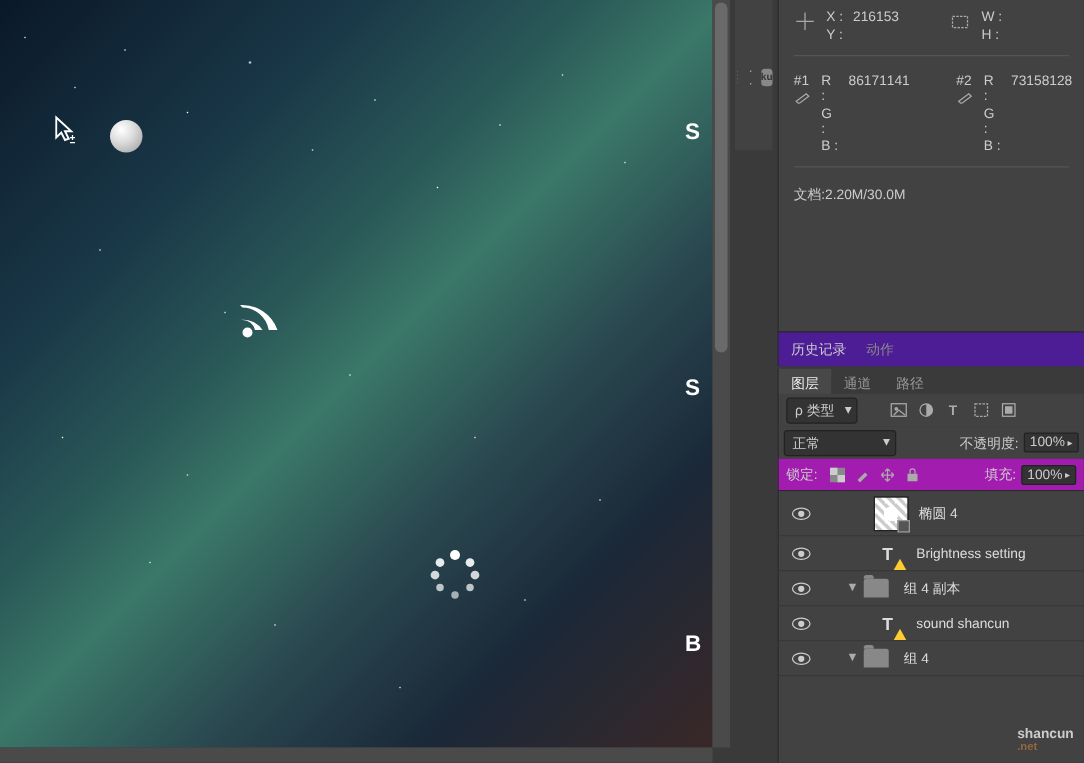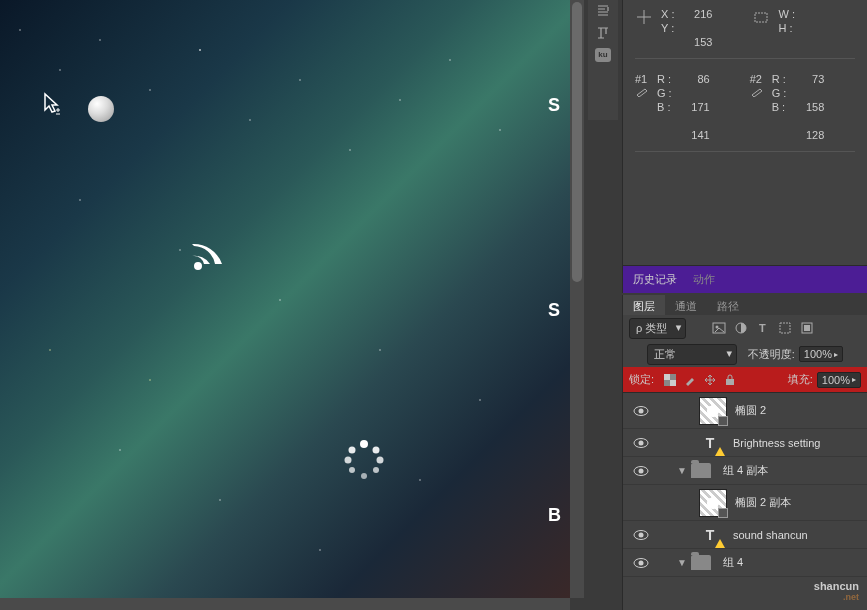--- a/index.html
+++ b/index.html
@@ -7,63 +7,63 @@
 .canvas-area{position:absolute;left:0;top:0;width:570px;height:598px;background:linear-gradient(135deg,#0a1828 0%,#1a3848 25%,#2a5858 40%,#3a7868 50%,#2a4850 65%,#1a2838 80%,#3a2828 100%);overflow:hidden}
 .canvas-area::before{content:"";position:absolute;inset:0;background-image:radial-gradient(1px 1px at 20px 30px,#fff,transparent),radial-gradient(1px 1px at 60px 70px,#fff,transparent),radial-gradient(1px 1px at 100px 40px,#fff,transparent),radial-gradient(1px 1px at 150px 90px,#fff,transparent),radial-gradient(1.5px 1.5px at 200px 50px,#fff,transparent),radial-gradient(1px 1px at 250px 120px,#fff,transparent),radial-gradient(1px 1px at 300px 80px,#fff,transparent),radial-gradient(1px 1px at 350px 150px,#fff,transparent),radial-gradient(1px 1px at 400px 100px,#fff,transparent),radial-gradient(1px 1px at 450px 60px,#fff,transparent),radial-gradient(1px 1px at 500px 130px,#fff,transparent),radial-gradient(1px 1px at 80px 200px,#fff,transparent),radial-gradient(1px 1px at 180px 250px,#fff,transparent),radial-gradient(1px 1px at 280px 300px,#fff,transparent),radial-gradient(1px 1px at 380px 350px,#fff,transparent),radial-gradient(1px 1px at 480px 400px,#fff,transparent),radial-gradient(1px 1px at 120px 450px,#fff,transparent),radial-gradient(1px 1px at 220px 500px,#fff,transparent),radial-gradient(1px 1px at 320px 550px,#fff,transparent),radial-gradient(1px 1px at 420px 480px,#fff,transparent),radial-gradient(1px 1px at 50px 350px,#ffa,transparent),radial-gradient(1px 1px at 150px 380px,#ffa,transparent);background-repeat:repeat}
 .sphere{position:absolute;left:88px;top:96px;width:26px;height:26px;border-radius:50%;background:radial-gradient(circle at 35% 30%,#fff,#ddd 40%,#999 100%)}
 .cursor{position:absolute;left:42px;top:92px;width:20px;height:26px}
 .wifi{position:absolute;left:188px;top:234px}
 .spinner{position:absolute;left:342px;top:438px}
 .letter{position:absolute;color:#fff;font-weight:bold;font-size:18px}
 .scrollbar-h{position:absolute;left:0;bottom:0;width:570px;height:12px;background:#4a4a4a}
 .scrollbar-v{position:absolute;left:570px;top:0;width:14px;height:598px;background:#4a4a4a}
 .scrollbar-v::after{content:"";position:absolute;left:2px;top:2px;width:10px;height:280px;background:#6a6a6a;border-radius:5px}
-.tool-col{position:absolute;left:588px;top:0;width:30px;height:120px;background:#424242;display:flex;flex-direction:column;align-items:center;gap:8px;padding-top:4px}
+.tool-col{position:absolute;left:588px;top:0;width:30px;height:120px;background:#424242;display:flex;flex-direction:row;align-items:center;gap:8px;padding-top:4px}
 .tool-col svg{display:block}
 .ku-badge{width:16px;height:14px;background:#888;border-radius:3px;color:#333;font-size:8px;line-height:14px;text-align:center;font-weight:bold}
 .info-panel{position:absolute;left:622px;top:0;right:0;background:#424242;height:265px;padding:8px 12px;border-left:1px solid #2a2a2a}
 .info-row{display:flex;gap:40px;margin-bottom:14px;border-bottom:1px solid #555;padding-bottom:10px}
 .info-block{display:flex;gap:8px;align-items:flex-start}
 .info-labels{display:flex;flex-direction:column;gap:2px}
-.info-values{display:flex;flex-direction:column;gap:16px;text-align:right;min-width:30px}
+.info-values{display:flex;flex-direction:row;gap:0;text-align:right;min-width:30px}
 .doc-size{margin:10px 0}
 .hint-text{color:#999;line-height:1.6;margin-top:8px}
 .history-bar{position:absolute;left:622px;top:265px;right:0;height:28px;background:#4c1d95;border-top:1px solid #2a2a2a;display:flex;align-items:center;padding:0 10px;gap:16px;border-left:1px solid #2a2a2a}
 .tab-bar{position:absolute;left:622px;top:295px;right:0;height:22px;background:#3a3a3a;display:flex;align-items:center;border-left:1px solid #2a2a2a}
 .tab{padding:4px 10px;color:#999}
 .tab.active{background:#484848;color:#eee}
 .filter-bar{position:absolute;left:622px;top:315px;right:0;height:26px;background:#424242;display:flex;align-items:center;padding:0 6px;gap:18px;border-left:1px solid #2a2a2a}
 .type-select{background:#333;border:1px solid #222;padding:2px 18px 2px 6px;color:#ccc;position:relative;border-radius:3px}
 .type-select::after{content:"▾";position:absolute;right:4px;color:#ccc}
 .filter-icons{display:flex;gap:8px;margin-left:8px}
-.blend-bar{position:absolute;left:622px;top:341px;right:0;height:26px;background:#424242;display:flex;align-items:center;padding:0 24px;gap:6px;border-left:1px solid #2a2a2a}
+.blend-bar{position:absolute;left:622px;top:341px;right:0;height:26px;background:#424242;display:flex;align-items:center;padding:0 4px;gap:6px;border-left:1px solid #2a2a2a}
 .blend-select{background:#333;border:1px solid #222;padding:2px 60px 2px 6px;color:#ccc;position:relative;border-radius:3px}
 .blend-select::after{content:"▾";position:absolute;right:4px}
 .pct-box{background:#333;border:1px solid #222;padding:1px 4px;color:#ccc;border-radius:2px;display:inline-flex;align-items:center;gap:2px}
 .pct-box::after{content:"▸";font-size:8px}
-.lock-bar{position:absolute;left:622px;top:367px;right:0;height:26px;background:#b91c1c;display:flex;align-items:center;padding:0 6px;gap:6px;border-left:1px solid #2a2a2a;border-bottom:1px solid #2a2a2a}
+.lock-bar{position:absolute;left:622px;top:367px;right:0;height:26px;background:#a21caf;display:flex;align-items:center;padding:0 6px;gap:6px;border-left:1px solid #2a2a2a;border-bottom:1px solid #2a2a2a}
 .lock-icons{display:flex;gap:8px;margin-left:4px}
 .layers{position:absolute;left:622px;top:393px;right:0;bottom:0;background:#424242;overflow:hidden;border-left:1px solid #2a2a2a}
 .layer-row{display:flex;align-items:center;height:36px;border-bottom:1px solid #383838;padding-left:4px}
 .layer-row.selected{background:#5a7a9a}
 .layer-row.text-layer{height:28px}
 .eye{width:28px;display:flex;justify-content:center}
 .indent1{width:22px}
 .indent2{width:44px}
 .toggle-arrow{width:14px;color:#aaa;font-size:10px}
 .thumb{width:28px;height:28px;background:linear-gradient(45deg,#ccc 25%,#fff 25%,#fff 50%,#ccc 50%,#ccc 75%,#fff 75%);background-size:8px 8px;border:1px solid #222;position:relative;margin-right:2px}
 .thumb::after{content:"";position:absolute;inset:3px;background:radial-gradient(circle,#fff 40%,transparent 42%)}
 .thumb-shape{position:absolute;right:-2px;bottom:-2px;width:10px;height:10px;background:#555;border:1px solid #999}
 .folder-icon{width:20px;height:15px;background:#888;border-radius:2px 2px 0 0;margin-right:6px;position:relative}
 .folder-icon::before{content:"";position:absolute;top:-3px;left:0;width:8px;height:3px;background:#888;border-radius:2px 2px 0 0}
 .t-icon{width:22px;height:22px;position:relative;margin-right:6px;display:flex;align-items:center;justify-content:center;font-weight:bold;font-size:14px;color:#ddd}
 .warn{position:absolute;right:-4px;bottom:-2px;width:0;height:0;border-left:5px solid transparent;border-right:5px solid transparent;border-bottom:9px solid #fc3}
 .layer-name{margin-left:6px;color:#ddd}
 .watermark{position:absolute;right:8px;bottom:8px;font-size:22px;color:rgba(120,200,80,0.7);font-weight:bold;pointer-events:none}
-.watermark .sub{font-size:9px;color:rgba(180,120,60,0.7);display:block;text-align:right;margin-top:-4px}
+.watermark .sub{font-size:9px;color:rgba(180,120,60,0.7);display:block;text-align:left;margin-top:-4px}
 </style>
 </head>
 <body>
 
 <div class="canvas-area">
   <div class="sphere"></div>
   <div class="cursor">
     <svg width="20" height="26">
         <path d="M3 2 L3 18 L7 14 L10 20 L13 19 L10 13 L15 13 Z" fill="none" stroke="#fff" stroke-width="1.5"></path>
         <path d="M14 18 L18 18 M16 16 L16 20 M14 22 L18 22" stroke="#fff" stroke-width="1"></path>
@@ -165,20 +165,21 @@
           <span>G :</span>
           <span>B :</span>
         </div>
       <div class="info-values">
           <span>73</span>
           <span>158</span>
           <span>128</span>
         </div>
     </div>
   </div>
+  <div class="doc-size"><span>文档:</span><span>2.20M/30.0M</span></div>
 </div>
 
 <div class="history-bar">
   <span>历史记录</span>
   <span style="color:#888">动作</span>
 </div>
 
 <div class="tab-bar">
   <div class="tab active">图层</div>
   <div class="tab">通道</div>
@@ -252,21 +253,21 @@
       <div class="eye">
         <svg width="16" height="12">
           <ellipse cx="8" cy="6" rx="7" ry="4.5" stroke="#ccc" fill="none"></ellipse>
           <circle cx="8" cy="6" r="2.5" fill="#ccc"></circle>
         </svg>
       </div>
       <div class="indent2"></div>
       <div class="thumb">
         <div class="thumb-shape"></div>
       </div>
-      <span class="layer-name">椭圆 2</span>
+      <span class="layer-name">椭圆 4</span>
     </div>
     <div class="layer-row text-layer">
       <div class="eye">
         <svg width="16" height="12">
           <ellipse cx="8" cy="6" rx="7" ry="4.5" stroke="#ccc" fill="none"></ellipse>
           <circle cx="8" cy="6" r="2.5" fill="#ccc"></circle>
         </svg>
       </div>
       <div class="indent2"></div>
       <div class="t-icon">T<div class="warn"></div></div>
@@ -277,28 +278,20 @@
         <svg width="16" height="12">
           <ellipse cx="8" cy="6" rx="7" ry="4.5" stroke="#ccc" fill="none"></ellipse>
           <circle cx="8" cy="6" r="2.5" fill="#ccc"></circle>
         </svg>
       </div>
       <div class="indent1"></div>
       <span class="toggle-arrow">▼</span>
       <div class="folder-icon"></div>
       <span class="layer-name">组 4 副本</span>
     </div>
-    <div class="layer-row">
-      <div class="eye"></div>
-      <div class="indent2"></div>
-      <div class="thumb">
-        <div class="thumb-shape"></div>
-      </div>
-      <span class="layer-name">椭圆 2 副本</span>
-    </div>
     <div class="layer-row text-layer">
       <div class="eye">
         <svg width="16" height="12">
           <ellipse cx="8" cy="6" rx="7" ry="4.5" stroke="#ccc" fill="none"></ellipse>
           <circle cx="8" cy="6" r="2.5" fill="#ccc"></circle>
         </svg>
       </div>
       <div class="indent2"></div>
       <div class="t-icon">T<div class="warn"></div></div>
       <span class="layer-name">sound shancun</span>

